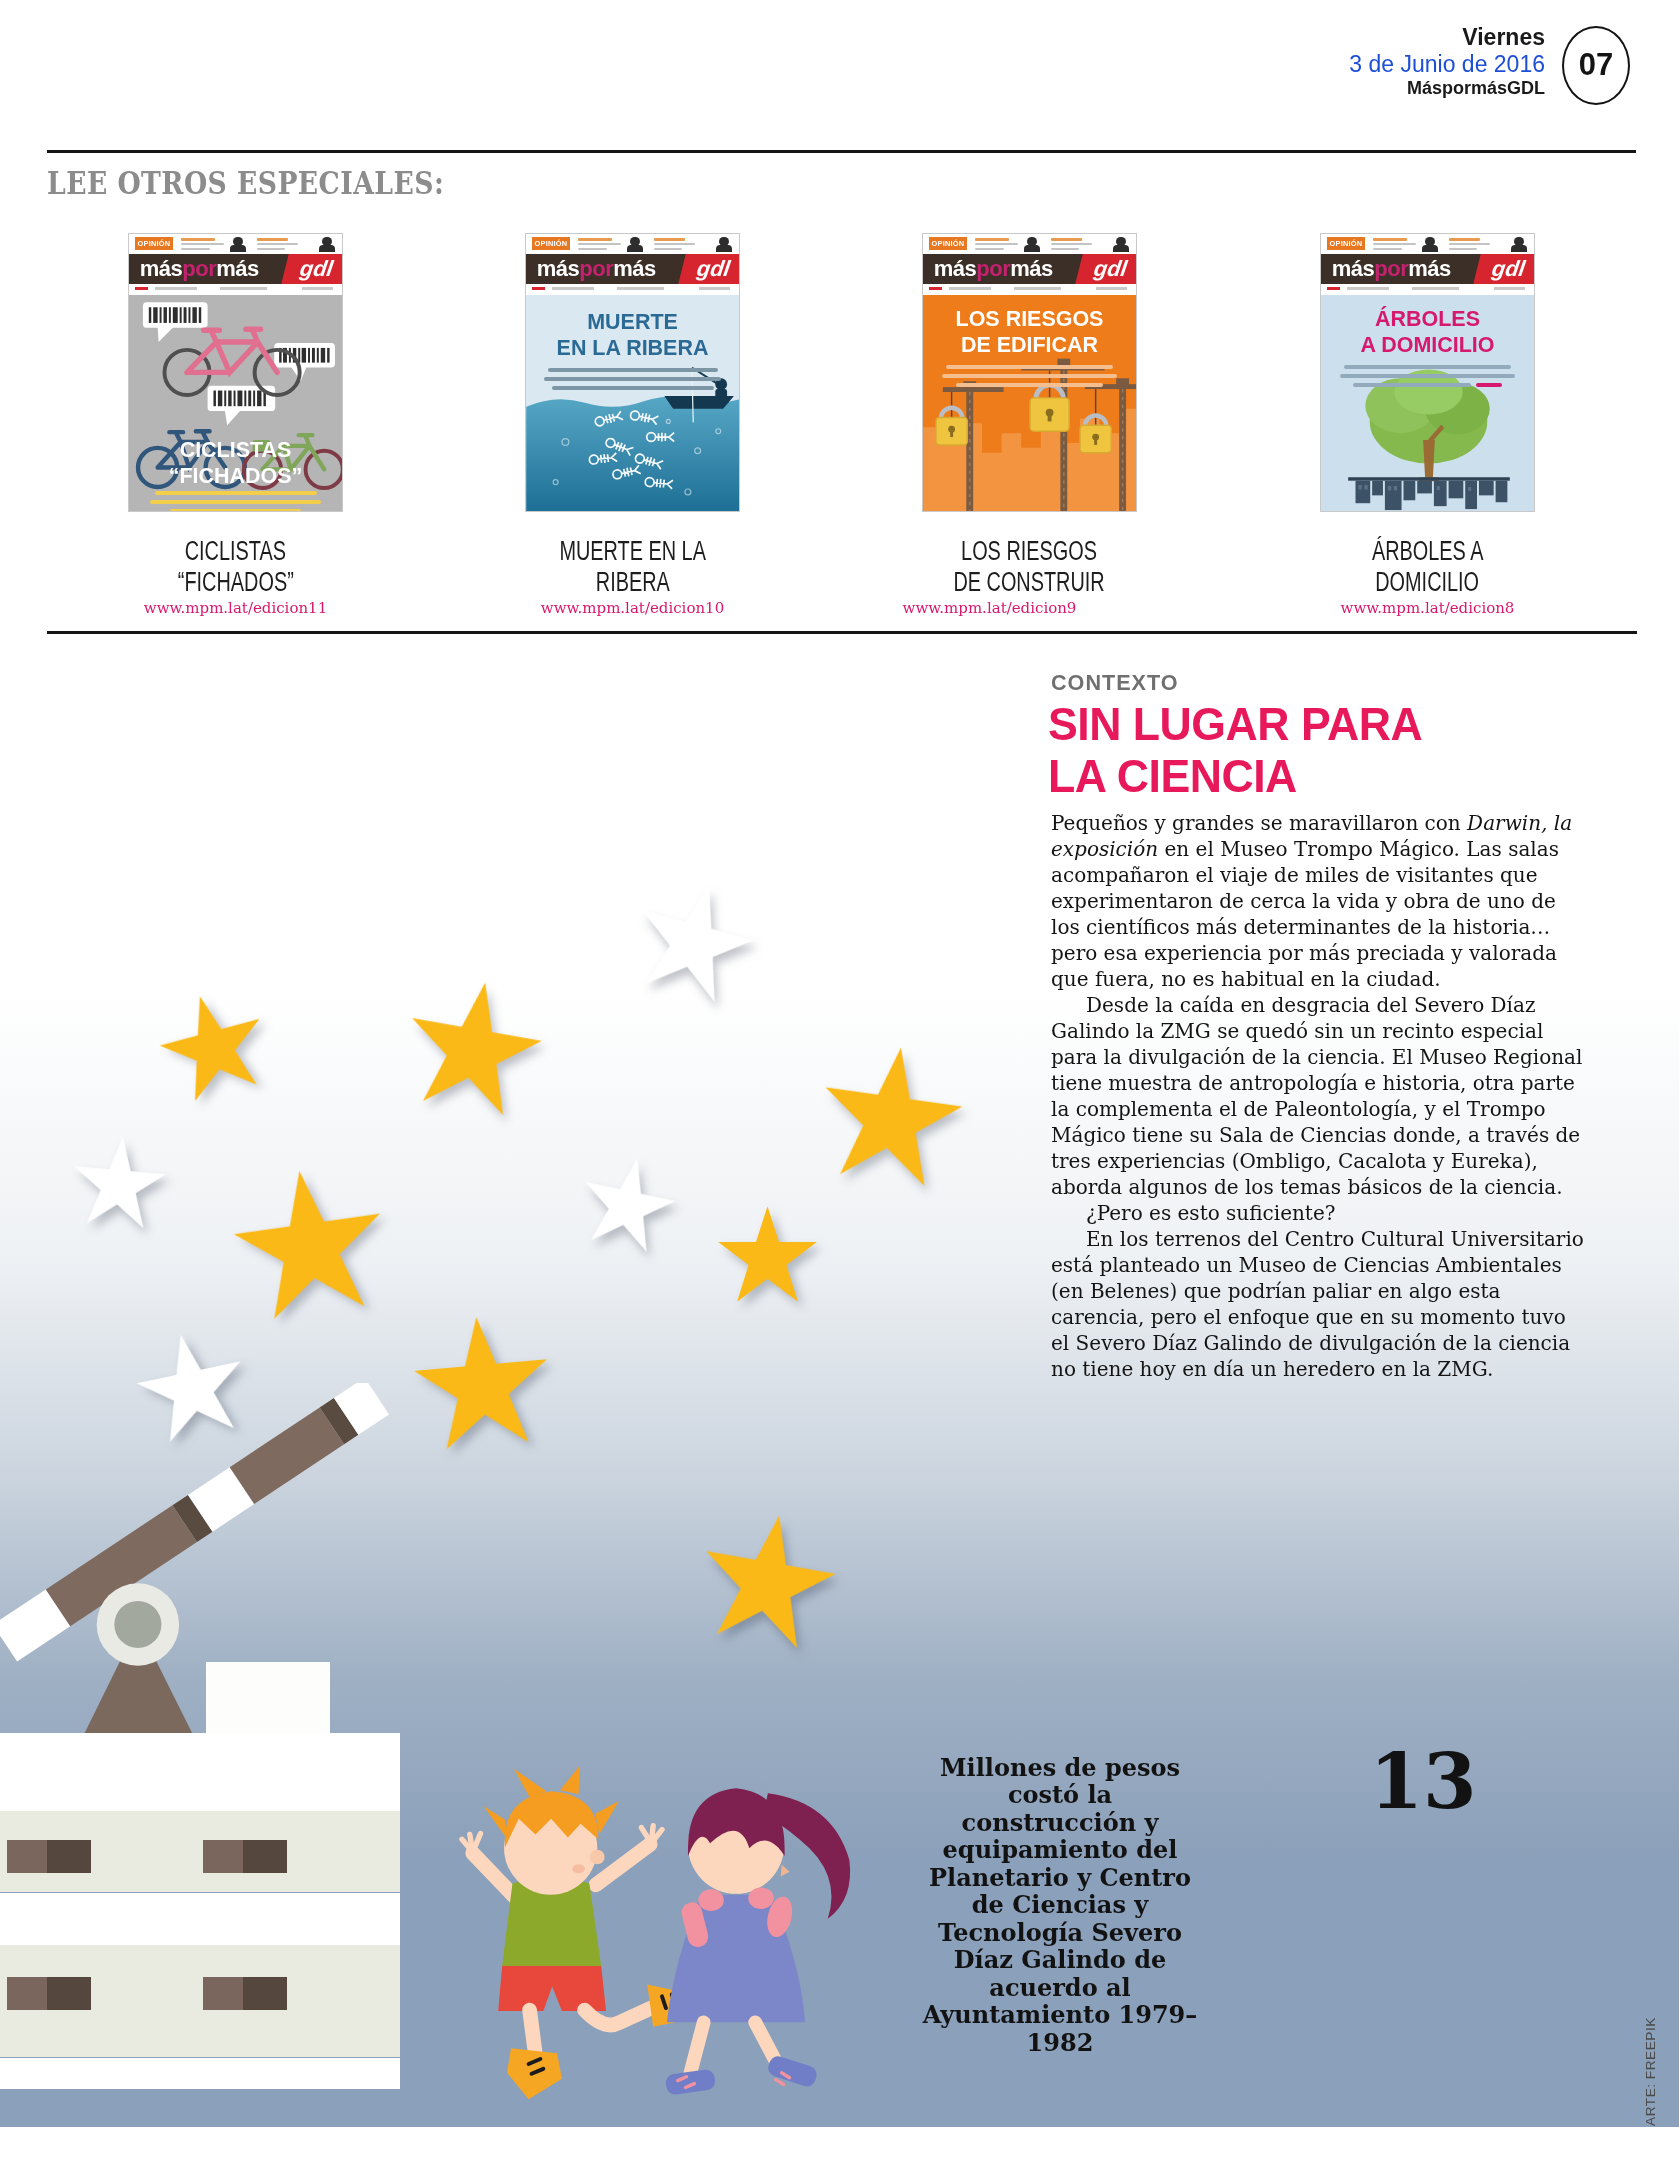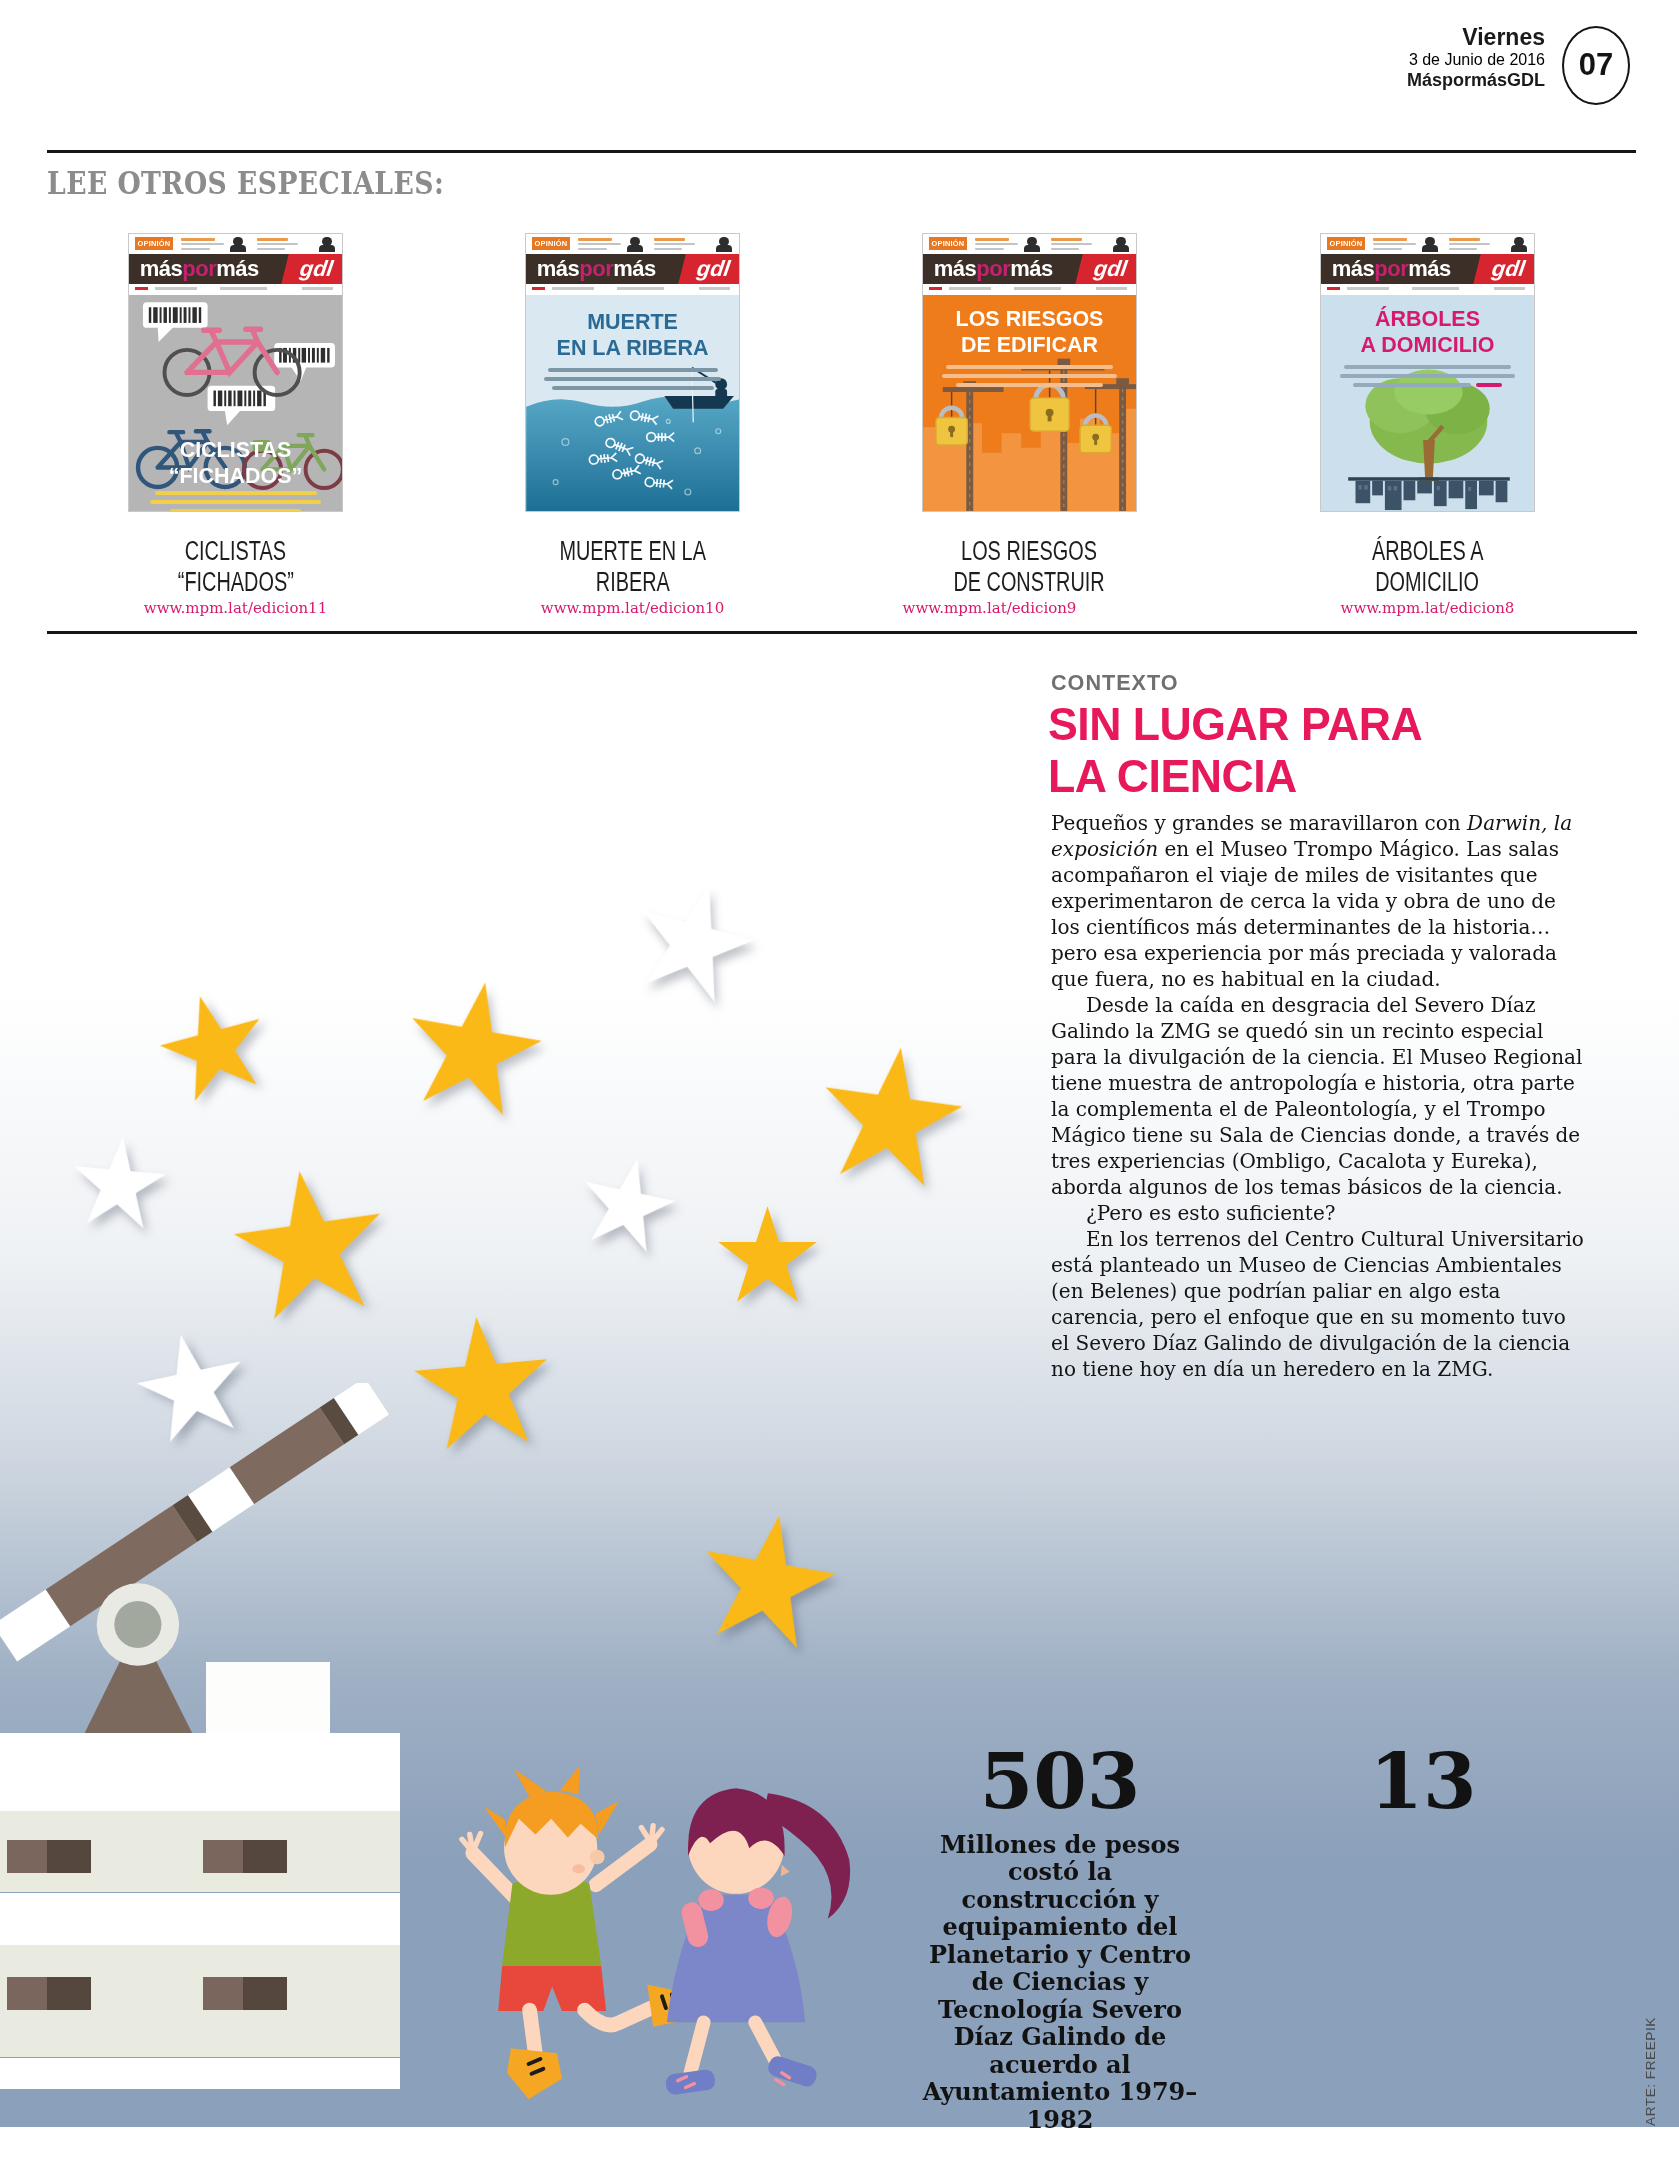--- a/index.html
+++ b/index.html
@@ -3,21 +3,21 @@
 <meta charset="utf-8">
 <style>
   html,body{margin:0;padding:0;}
   body{width:1680px;height:2183px;position:relative;background:#ffffff;
        font-family:"Liberation Sans",sans-serif;color:#141414;overflow:hidden;}
   .abs{position:absolute;}
 
   
   .header-meta{right:135px;top:23.5px;text-align:right;line-height:1.18;}
   .hm-day{font-size:23px;font-weight:bold;color:#1a1a1a;}
-  .hm-date{font-size:16px;color:#000000;}
+  .hm-date{font-size:23px;color:#1d4ed8;}
   .hm-brand{font-size:18px;font-weight:bold;color:#1a1a1a;}
   .page-circle{left:1562px;top:25.5px;width:64px;height:75px;border:2.9px solid #141414;
       border-radius:50%;display:flex;align-items:center;justify-content:center;
       font-size:31px;font-weight:bold;color:#141414;}
   .rule{background:#151515;height:2.9px;}
   #rule-top{left:47px;top:150px;width:1589px;}
   #rule-mid{left:47px;top:631px;width:1590px;}
 
   
   .section-title{left:47px;top:165px;font-family:"DejaVu Serif",serif;font-weight:bold;
@@ -627,21 +627,20 @@
     <span>SIN LUGAR PARA</span><br><span>LA CIENCIA</span>
   </div>
   <div class="abs body-copy">
     <p><span>Pequeños y grandes se maravillaron con </span><span class="em">Darwin, la exposición</span><span> en el Museo Trompo Mágico. Las salas acompañaron el viaje de miles de visitantes que experimentaron de cerca la vida y obra de uno de los científicos más determinantes de la historia… pero esa experiencia por más preciada y valorada que fuera, no es habitual en la ciudad.</span></p>
     <p class="ind">Desde la caída en desgracia del Severo Díaz Galindo la ZMG se quedó sin un recinto especial para la divulgación de la ciencia. El Museo Regional tiene muestra de antropología e historia, otra parte la complementa el de Paleontología, y el Trompo Mágico tiene su Sala de Ciencias donde, a través de tres experiencias (Ombligo, Cacalota y Eureka), aborda algunos de los temas básicos de la ciencia.</p>
     <p class="ind">¿Pero es esto suficiente?</p>
     <p class="ind">En los terrenos del Centro Cultural Universitario está planteado un Museo de Ciencias Ambientales (en Belenes) que podrían paliar en algo esta carencia, pero el enfoque que en su momento tuvo el Severo Díaz Galindo de divulgación de la ciencia no tiene hoy en día un heredero en la ZMG.</p>
   </div>
 
   <div class="abs stat" style="left:918px">
-    <div class="stat-num">503</div>
     <div class="stat-cap">Millones de pesos costó la construcción y equipamiento del Planetario y Centro de Ciencias y Tecnología Severo Díaz Galindo de acuerdo al Ayuntamiento 1979–1982</div>
   </div>
   <div class="abs stat" style="left:1281px">
     <div class="stat-num">13</div>
   </div>
 
   <div class="abs credit">ARTE: FREEPIK</div>
 
 </div>
 

